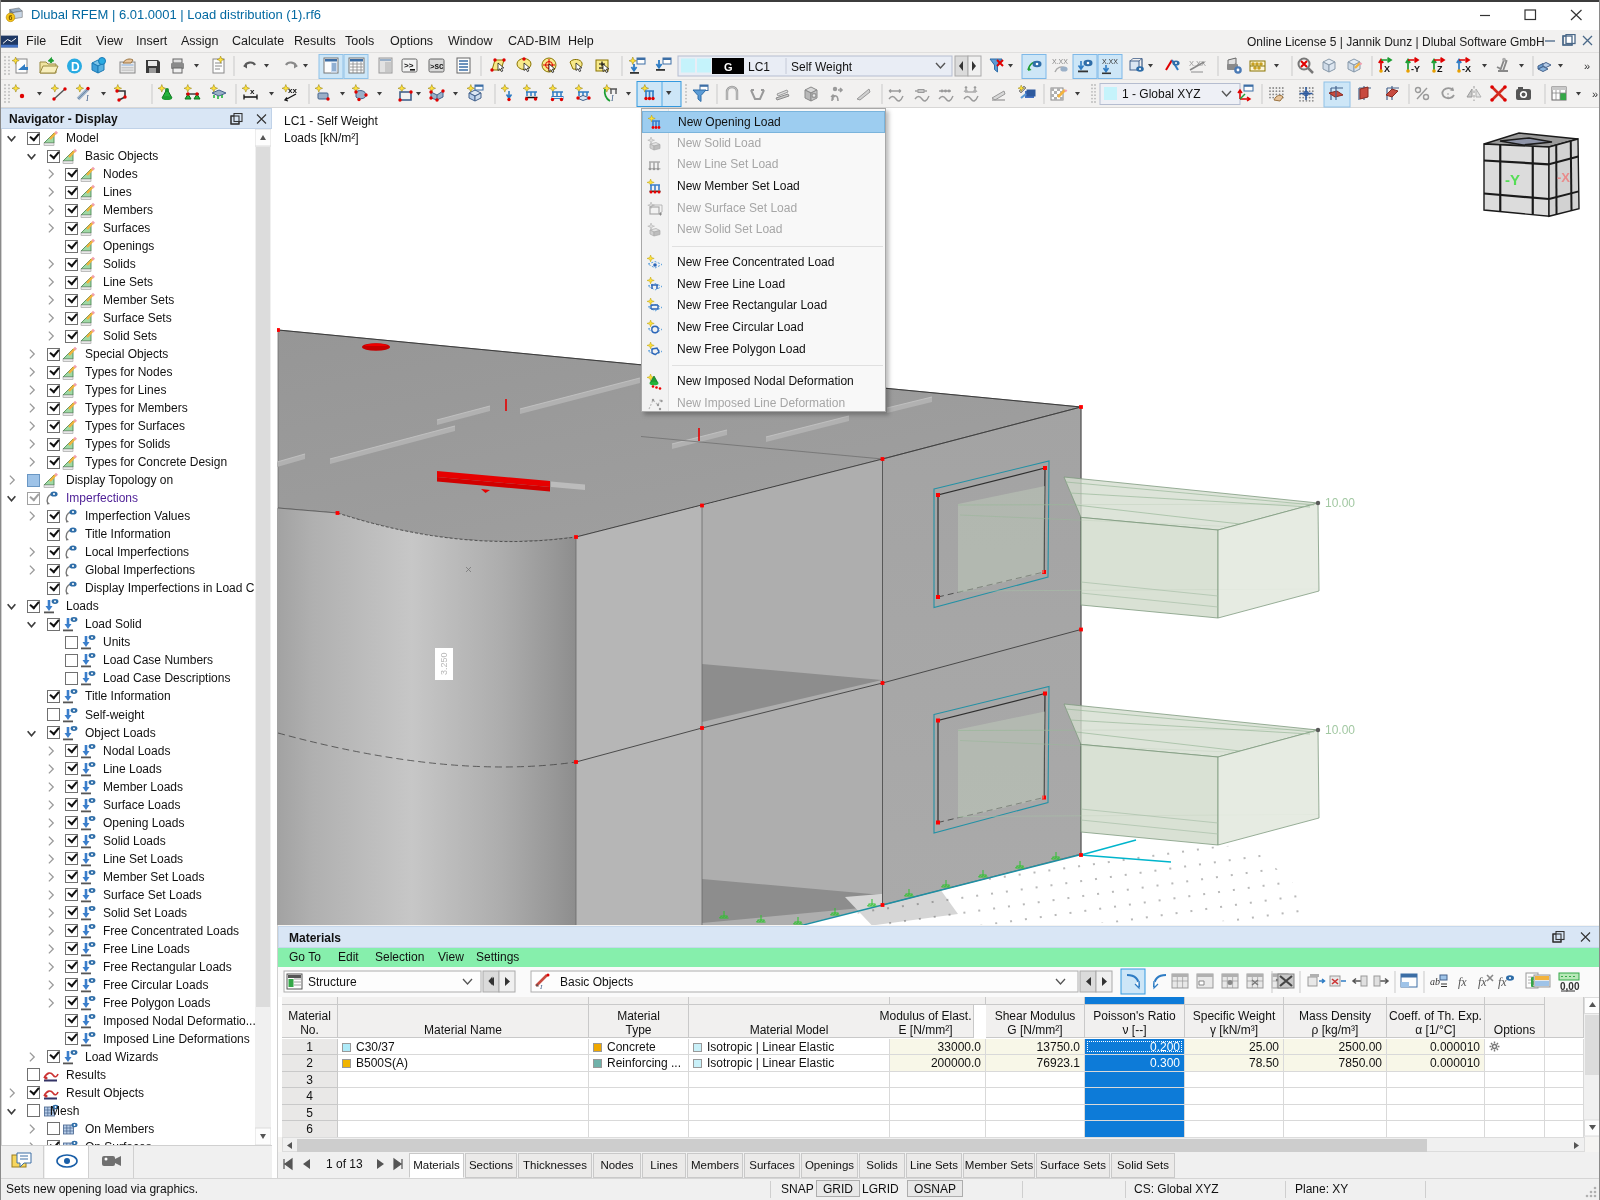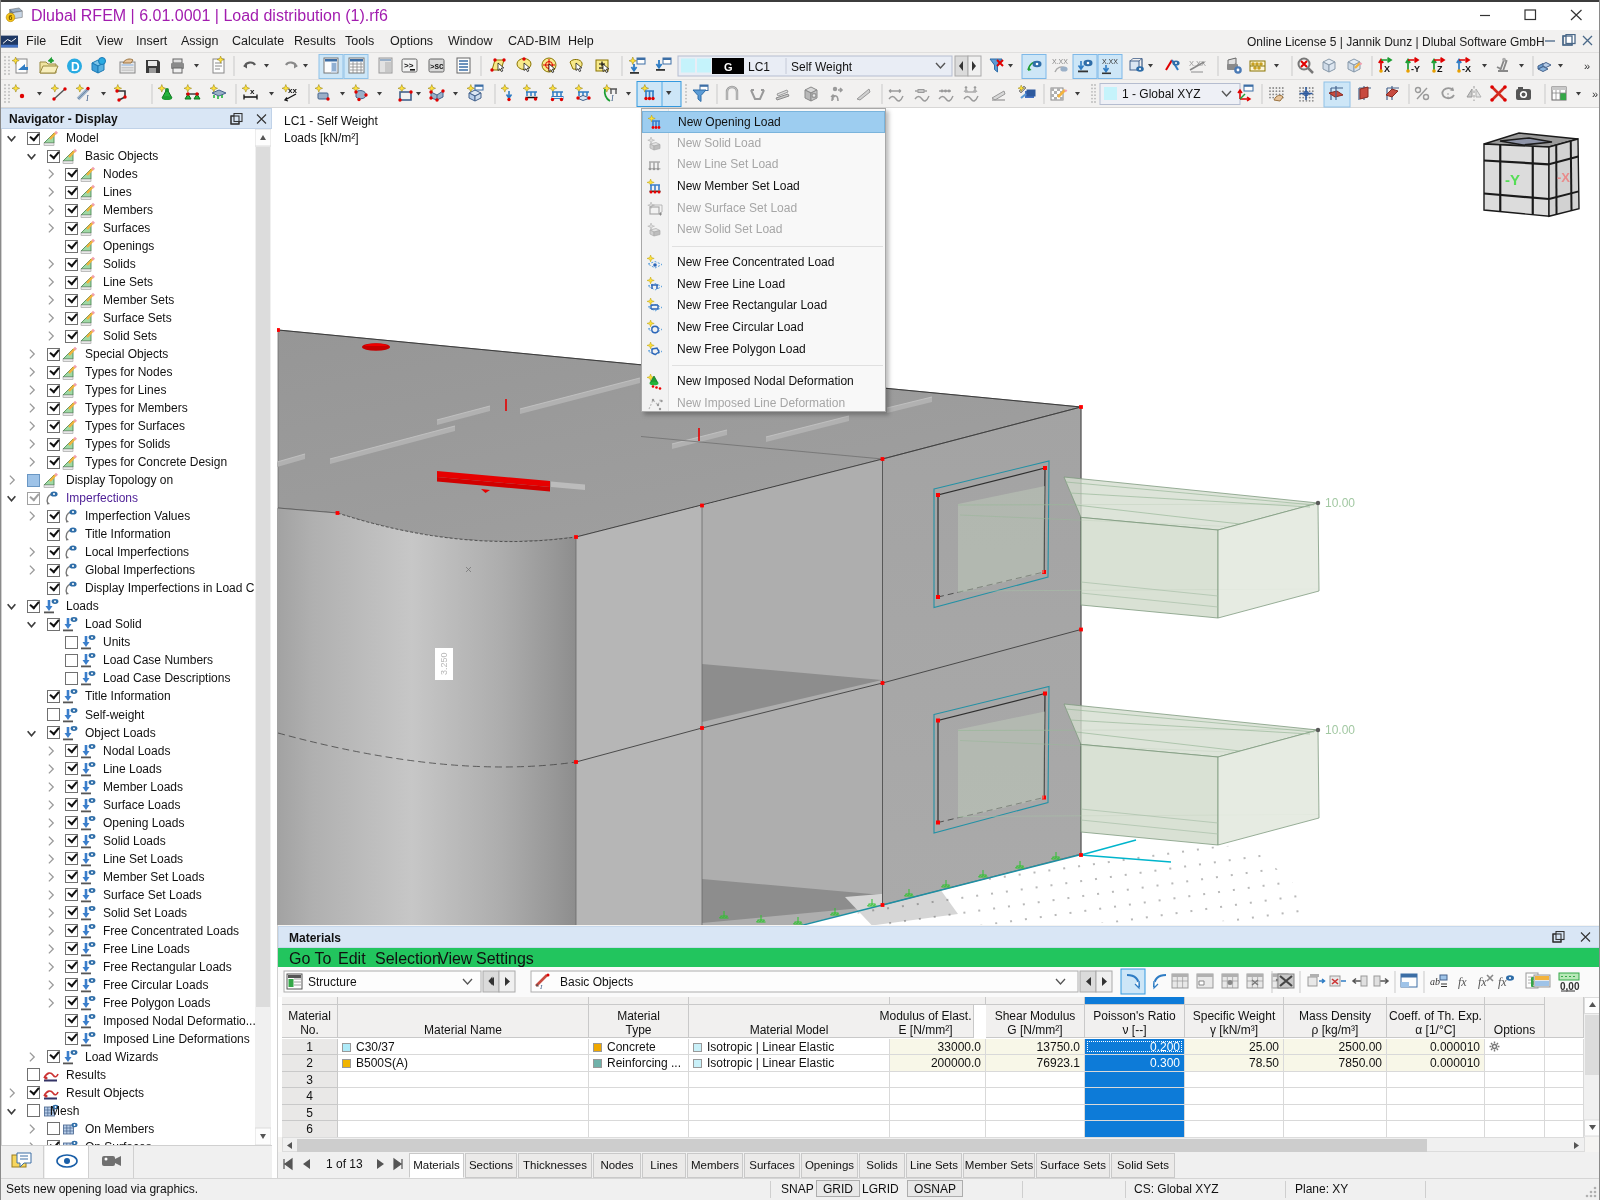--- a/index.html
+++ b/index.html
@@ -1,19 +1,19 @@
 <!DOCTYPE html>
 <html><head><meta charset="utf-8"><style>
 *{margin:0;padding:0;box-sizing:border-box}
 html,body{width:1600px;height:1200px;overflow:hidden}
 body{position:relative;font-family:"Liberation Sans",sans-serif;background:#fff;color:#111}
 .abs{position:absolute}
 
 #title{left:0;top:0;width:1600px;height:30px;background:#fff;border-bottom:0}
-#title .txt{left:31px;top:7px;font-size:16px;color:#a21caf}
+#title .txt{left:31px;top:7px;font-size:13px;color:#0369a1}
 
 #menu{left:0;top:30px;width:1600px;height:22px;background:#f2f1f0;font-size:12.5px}
 #menu span.m{position:absolute;top:4px;color:#1a1a1a}
 
 #tb1{left:0;top:52px;width:1600px;height:27px;background:#f2f1f0;border-top:1px solid #e0dfde}
 #tb2{left:0;top:79px;width:1600px;height:29px;background:#f2f1f0;border-top:1px solid #e0dfde;border-bottom:1px solid #d8d7d6}
 
 #nav{left:0;top:108px;width:225px;height:1070px;background:#f0f0f0;border-right:1px solid #d0d0d0}
 #navtitle{left:0;top:0;width:272px;height:21px;background:#d9e6f5;border:1px solid #c0d2e8;font-weight:bold;font-size:12px;padding:3px 0 0 8px}
 #tree{left:1px;top:21px;width:254px;height:1016px;background:#fff;overflow:hidden;border-left:1px solid #d0d0d0}
@@ -41,21 +41,21 @@
 .dditem{position:relative;height:21.7px;line-height:21.7px}
 .dditem .lb{position:absolute;left:35px;top:0}
 .dditem.hl{background:#9dcdf0;border:1px solid #7ab4dc}
 .dditem .dic{position:absolute;left:5px;top:3px;width:16px;height:16px}
 .ddsep{height:10.8px;position:relative}
 .ddsep::before{content:"";position:absolute;left:30px;right:2px;top:5px;border-top:1px solid #e0e0e0}
 .dis{color:#a6a6a6}
 
 #mat{left:277px;top:925px;width:1323px;height:253px;background:#f5f4f2;border-left:1px solid #d0d0d0}
 #mtitle{left:0;top:1px;width:1323px;height:22px;background:#d9e6f5;font-weight:bold;font-size:12px;padding:4px 0 0 10px;border:1px solid #c6d8ec}
-#mmenu{left:0;top:23px;width:1323px;height:19px;background:#22c55e;font-size:16px}
+#mmenu{left:0;top:23px;width:1323px;height:19px;background:#86efac;font-size:12px}
 #mmenu span{position:absolute;top:2px}
 #mtool{left:0;top:42px;width:1323px;height:30px;background:#fafafa}
 #mtbl{left:0;top:72px;width:1323px;height:140px;background:#fff;font-size:12px}
 .hd{position:absolute;background:#f1f0ef;border-right:1px solid #c9c9c9;border-bottom:1px solid #c9c9c9;text-align:center;font-size:12px;line-height:14px;display:flex;align-items:flex-end;justify-content:center}
 .cell{position:absolute;border-right:1px solid #d9d9d9;border-bottom:1px solid #d9d9d9;font-size:12px;padding:1px 4px 0 4px;white-space:nowrap;overflow:hidden}
 .num{text-align:right}
 .rowno{background:#e9e8e7;text-align:center;border-right:1px solid #c9c9c9;border-bottom:1px solid #c9c9c9}
 .blue{background:#0d7bd8;color:#fff}
 .cream{background:#f8f7e8}
 .sw{display:inline-block;width:9px;height:9px;margin-right:5px;border:1px solid #999;vertical-align:-1px}

